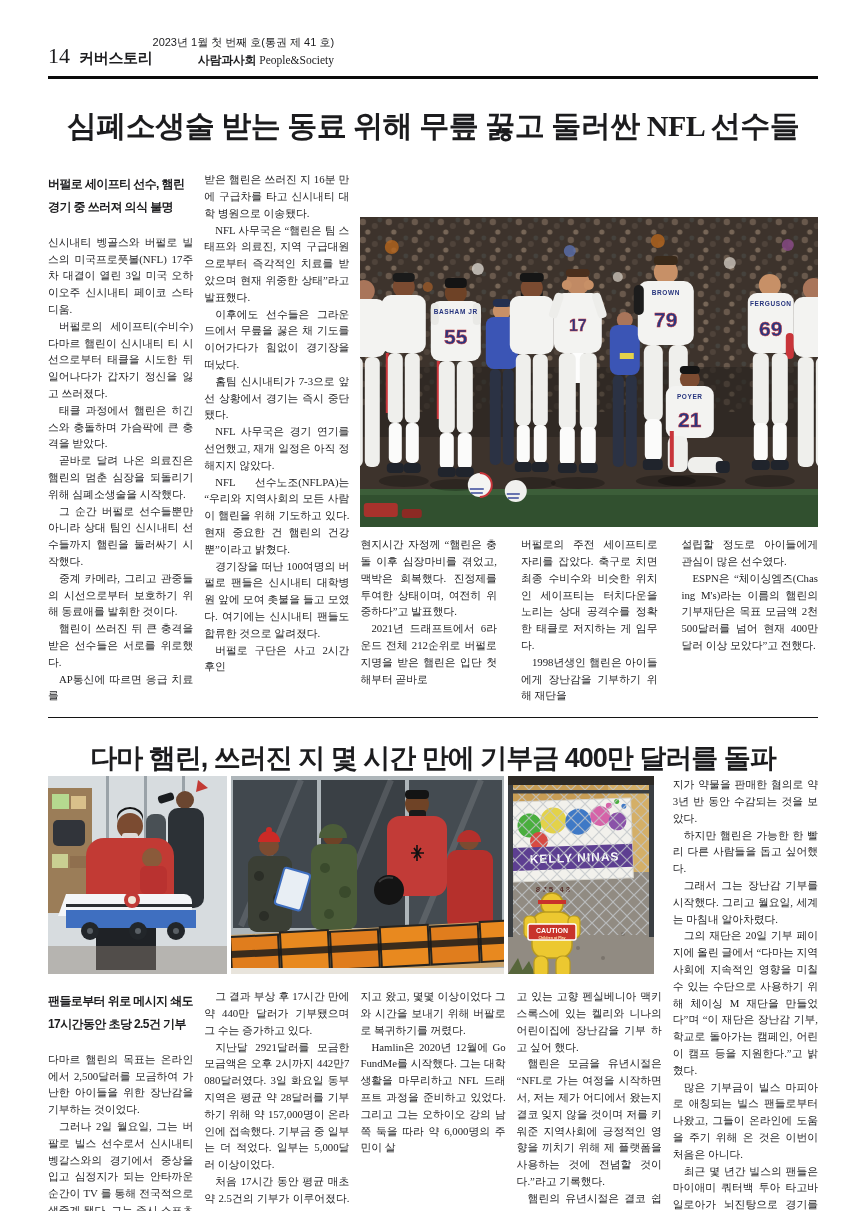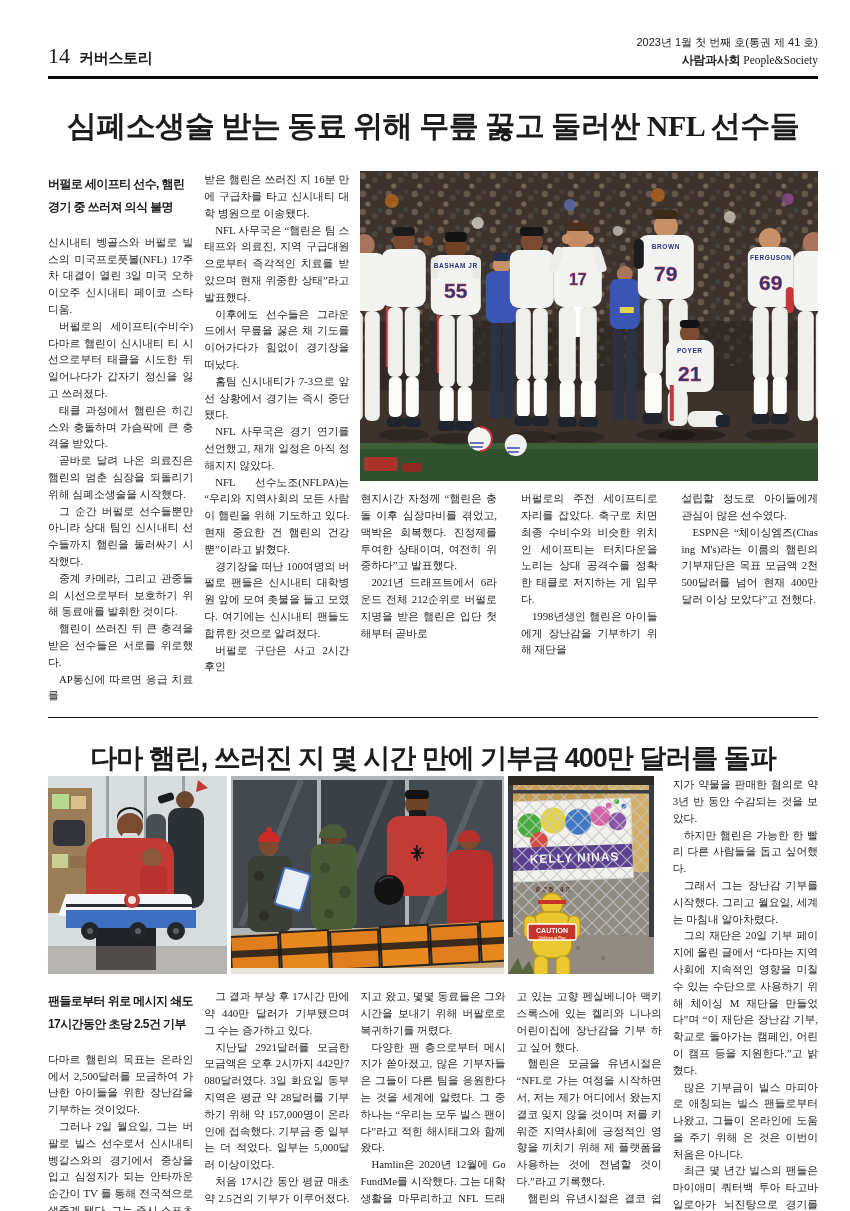--- a/index.html
+++ b/index.html
@@ -1,31 +1,31 @@
 <!DOCTYPE html>
 <html lang="ko"><head>
 <meta charset="utf-8">
 <style>
   * { margin:0; padding:0; box-sizing:border-box; }
   html,body { background:#ffffff; }
   .page { width:850px; height:1211px; background:#fff; position:relative;
           padding:34px 32px 0 48px; color:#1c1c1e;
           font-family:"Liberation Serif","DejaVu Serif",serif; overflow:hidden; }
-  .masthead { display:flex; justify-content:space-between; align-items:flex-end; padding-bottom:7px; }
+  .masthead { display:flex; justify-content:flex-start; align-items:flex-end; padding-bottom:7px; }
   .folio { display:flex; align-items:baseline; gap:9px; }
   .folio-num { font-size:22px; font-weight:400; }
   .folio-section { font-family:Liberation Serif, serif; font-weight:700; font-size:15px; letter-spacing:-0.3px; }
   .issue { text-align:right; font-size:11px; line-height:1.5; font-family:"Liberation Sans","DejaVu Sans",sans-serif; }
   .issue-brand { font-weight:700; font-size:12px; letter-spacing:-0.3px; }
   .issue-latin { font-family:"Liberation Serif","DejaVu Serif",serif; font-size:11.5px; }
   .rule-thick { height:3.5px; background:#0b0b0b; }
   .headline1 { font-family:"Liberation Serif","DejaVu Serif",serif; font-size:30px; font-weight:700;
                text-align:center; margin:27px 0 24px; letter-spacing:-0.5px; white-space:nowrap; }
   .cols5 { display:grid; grid-template-columns:repeat(5,1fr); column-gap:11px; }
-  .a1-right { grid-column:3 / 6; }
+  .a1-right { grid-column:3 / 6;margin-top:46px; }
   .sub3 { display:grid; grid-template-columns:repeat(3,1fr); column-gap:24px; margin-top:9px; }
   p.body { font-size:10.8px; line-height:16.8px; text-align:justify; word-break:break-all; }
   p.ind { text-indent:11px; }
   .subhead { font-family:"Liberation Sans","DejaVu Sans",sans-serif; font-weight:700; font-size:12px;
              line-height:1.9; letter-spacing:-0.6px; white-space:nowrap; margin:2px 0 15px; }
   .divider { border-top:1.5px solid #141414; margin-top:13px; }
   .headline2 { font-family:"Liberation Sans","DejaVu Sans",sans-serif; font-size:27px; font-weight:700;
                text-align:center; margin:22px 0 0; letter-spacing:-1px; white-space:nowrap; }
   .a2-left { grid-column:1 / 5; }
   .photo-row { display:flex; gap:4px; margin-bottom:14px; }
@@ -447,22 +447,21 @@
           </div>
           <p class="body">다마르 햄린의 목표는 온라인에서 2,500달러를 모금하여 가난한 아이들을 위한 장난감을 기부하는 것이었다.</p>
           <p class="body ind">그러나 2일 월요일, 그는 버팔로 빌스 선수로서 신시내티 벵갈스와의 경기에서 중상을 입고 심정지가 되는 안타까운 순간이 TV 를 통해 전국적으로 생중계 됐다. 그는 즉시 스포츠에서 가장 이슈 중 하나가 되었고, 수천 명의 사람들이 그의 GoFundMe 페이지를 찾았다.</p>
         </div>
         <div>
           <p class="body ind">그 결과 부상 후 17시간 만에 약 440만 달러가 기부됐으며 그 수는 증가하고 있다.</p>
           <p class="body ind">지난달 2921달러를 모금한 모금액은 오후 2시까지 442만7080달러였다. 3일 화요일 동부 지역은 평균 약 28달러를 기부하기 위해 약 157,000명이 온라인에 접속했다. 기부금 중 일부는 더 적었다. 일부는 5,000달러 이상이었다.</p>
           <p class="body ind">처음 17시간 동안 평균 매초 약 2.5건의 기부가 이루어졌다. 그리고 많은 사람들이 신시내티 병원에서 진정제를 투여받은 24세의 선수에 대한 희망의 메시지를 가</p>
         </div>
         <div>
-          <p class="body">지고 왔고, 몇몇 동료들은 그와 시간을 보내기 위해 버팔로로 복귀하기를 꺼렸다.</p>
-          <p class="body ind">다양한 팬 층으로부터 메시지가 쏟아졌고, 많은 기부자들은 그들이 다른 팀을 응원한다는 것을 세계에 알렸다. 그 중 하나는 “우리는 모두 빌스 팬이다”라고 적힌 해시태그와 함께 왔다.</p>
+          <p class="body">지고 왔고, 몇몇 이상이었다 그와 시간을 보내기 위해 버팔로로 복귀하기를 꺼렸다.</p>
           <p class="body ind">Hamlin은 2020년 12월에 GoFundMe를 시작했다. 그는 대학 생활을 마무리하고 NFL 드래프트 과정을 준비하고 있었다. 그리고 그는 오하이오 강의 남쪽 둑을 따라 약 6,000명의 주민이 살</p>
         </div>
         <div>
           <p class="body">고 있는 고향 펜실베니아 맥키스록스에 있는 켈리와 니나의 어린이집에 장난감을 기부 하고 싶어 했다.</p>
           <p class="body ind">햄린은 모금을 유년시절은 “NFL로 가는 여정을 시작하면서, 저는 제가 어디에서 왔는지 결코 잊지 않을 것이며 저를 키워준 지역사회에 긍정적인 영향을 끼치기 위해 제 플랫폼을 사용하는 것에 전념할 것이다.”라고 기록했다.</p>
           <p class="body ind">햄린의 유년시절은 결코 쉽지 않았다.</p>
 
         </div>
       </div>
     </div>

